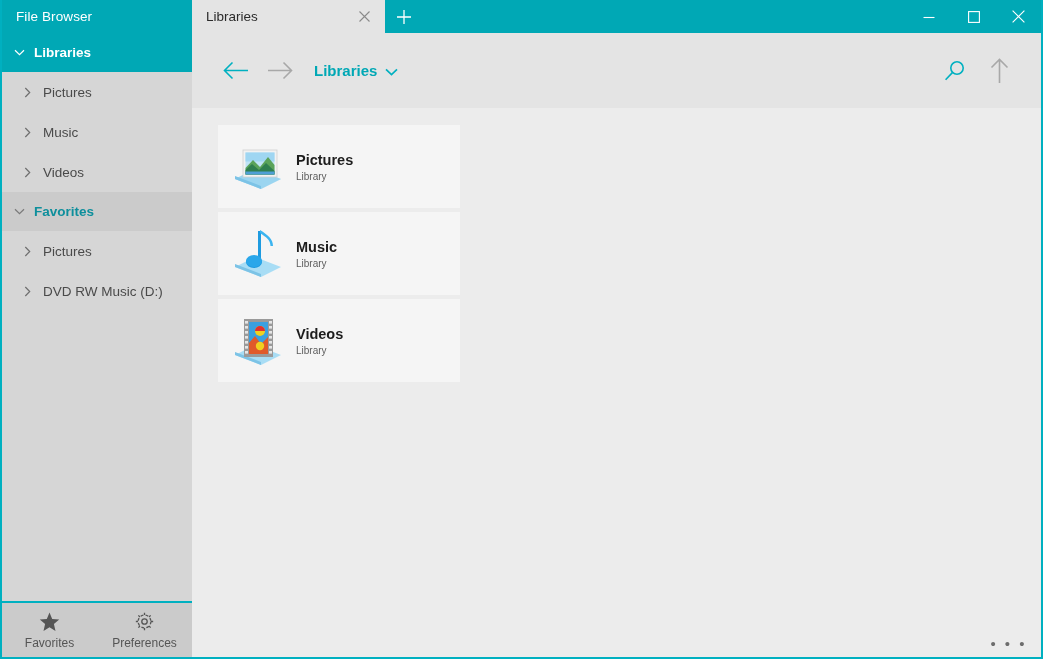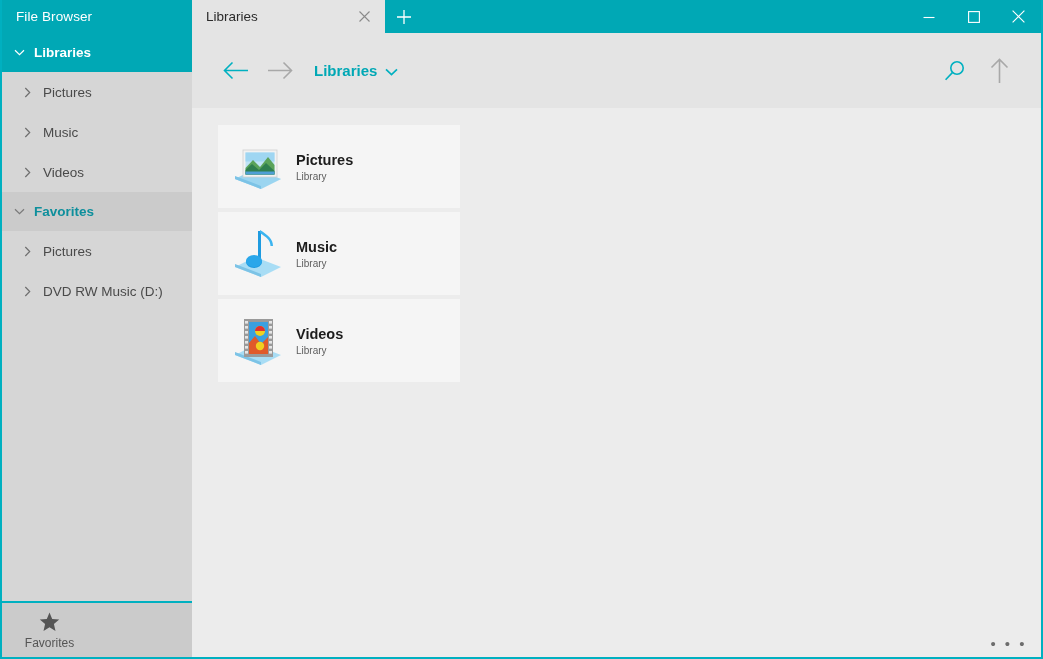--- a/index.html
+++ b/index.html
@@ -276,20 +276,33 @@
     </div>
 
     <div class="sidebar-bottom">
       <div class="sb-action">
         <span class="ico">
           <svg width="21" height="20" viewBox="0 0 21 20">
             <path d="M10.5 0.6 L13.2 7 L20.2 7.5 L14.9 12.1 L16.5 19 L10.5 15.3 L4.5 19 L6.1 12.1 L0.8 7.5 L7.8 7 Z" fill="#555555"></path>
           </svg>
         </span>
         <span class="txt">Favorites</span>
+      </div>
+      <div class="sb-action">
+        <span class="ico">
+          <svg width="21" height="21" viewBox="0 0 24 24">
+            <g fill="none" stroke="#555555" stroke-width="1.5">
+              <circle cx="12" cy="12" r="3.1"></circle>
+              <path d="M12 2.1 L12 4.6 M12 19.4 L12 21.9 M2.1 12 L4.6 12 M19.4 12 L21.9 12
+                       M5 5 L6.8 6.8 M17.2 17.2 L19 19 M19 5 L17.2 6.8 M6.8 17.2 L5 19"></path>
+              <circle cx="12" cy="12" r="7.3" stroke-dasharray="3.2 2.6"></circle>
+            </g>
+          </svg>
+        </span>
+        <span class="txt">Preferences</span>
       </div>
     </div>
   </div>
 
   <div class="content">
 
     <div class="toolbar">
       <div class="tb-icon">
         <svg width="26" height="19" viewBox="0 0 26 19">
           <path d="M25 9.5 L1.5 9.5 M9.5 1.5 L1.5 9.5 L9.5 17.5" stroke="#00b0c0" stroke-width="1.6" fill="none"></path>

